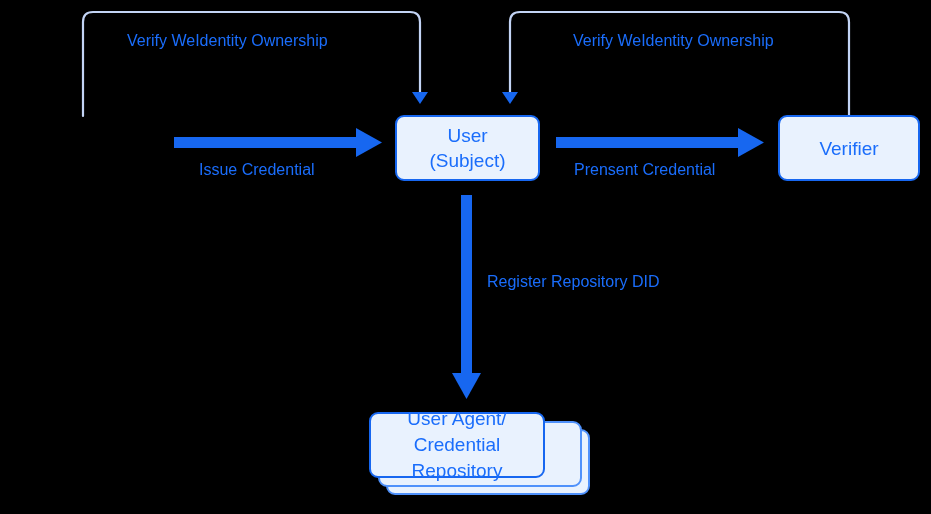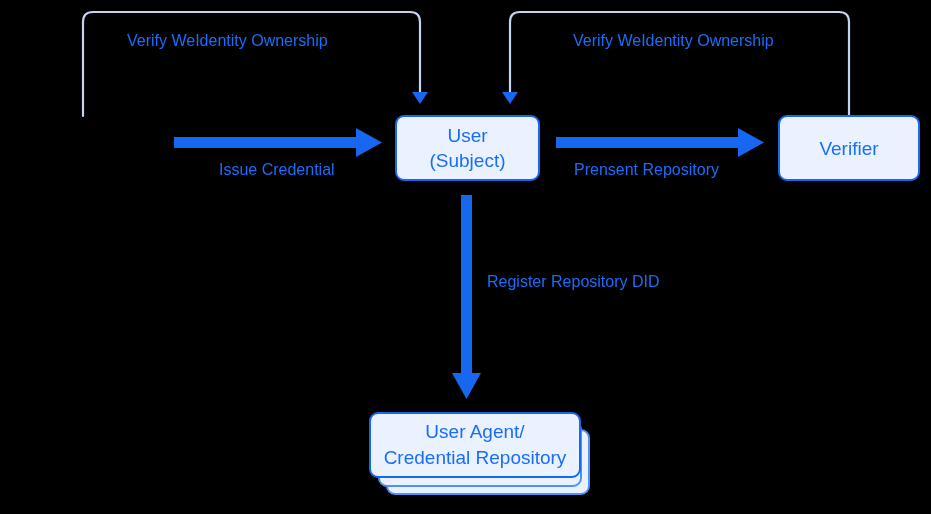--- a/index.html
+++ b/index.html
@@ -116,29 +116,29 @@
   </div>
 
   <div class="node" style="left:395px; top:115px; width:145px; height:66px;">
     <span class="node-label">User
 (Subject)</span>
   </div>
 
   <div class="stack-wrap" style="left:369px; top:412px; width:220px; height:95px;">
     <div class="stack-layer" style="left:17px; top:17px; width:204px; height:66px;"></div>
     <div class="stack-layer" style="left:9px; top:9px; width:204px; height:66px;"></div>
-    <div class="stack-front" style="left:0px; top:0px; width:212px; height:66px;justify-content:center;">
+    <div class="stack-front" style="left:0px; top:0px; width:176px; height:66px;justify-content:center;">
       <span>User Agent/
 Credential Repository</span>
     </div>
   </div>
 
   <div class="edge-label" style="left:127px; top:32px;">Verify WeIdentity Ownership</div>
 
   <div class="edge-label" style="left:573px; top:32px;">Verify WeIdentity Ownership</div>
 
-  <div class="edge-label" style="left:199px; top:161px;margin-left:20px;">Issue Credential</div>
+  <div class="edge-label" style="left:199px; top:161px;">Issue Credential</div>
 
-  <div class="edge-label" style="left:574px; top:161px;">Prensent Repository</div>
+  <div class="edge-label" style="left:574px; top:161px;">Prensent Credential</div>
 
   <div class="edge-label" style="left:487px; top:273px;">Register Repository DID</div>
 
 </div>
 
 </body></html>

